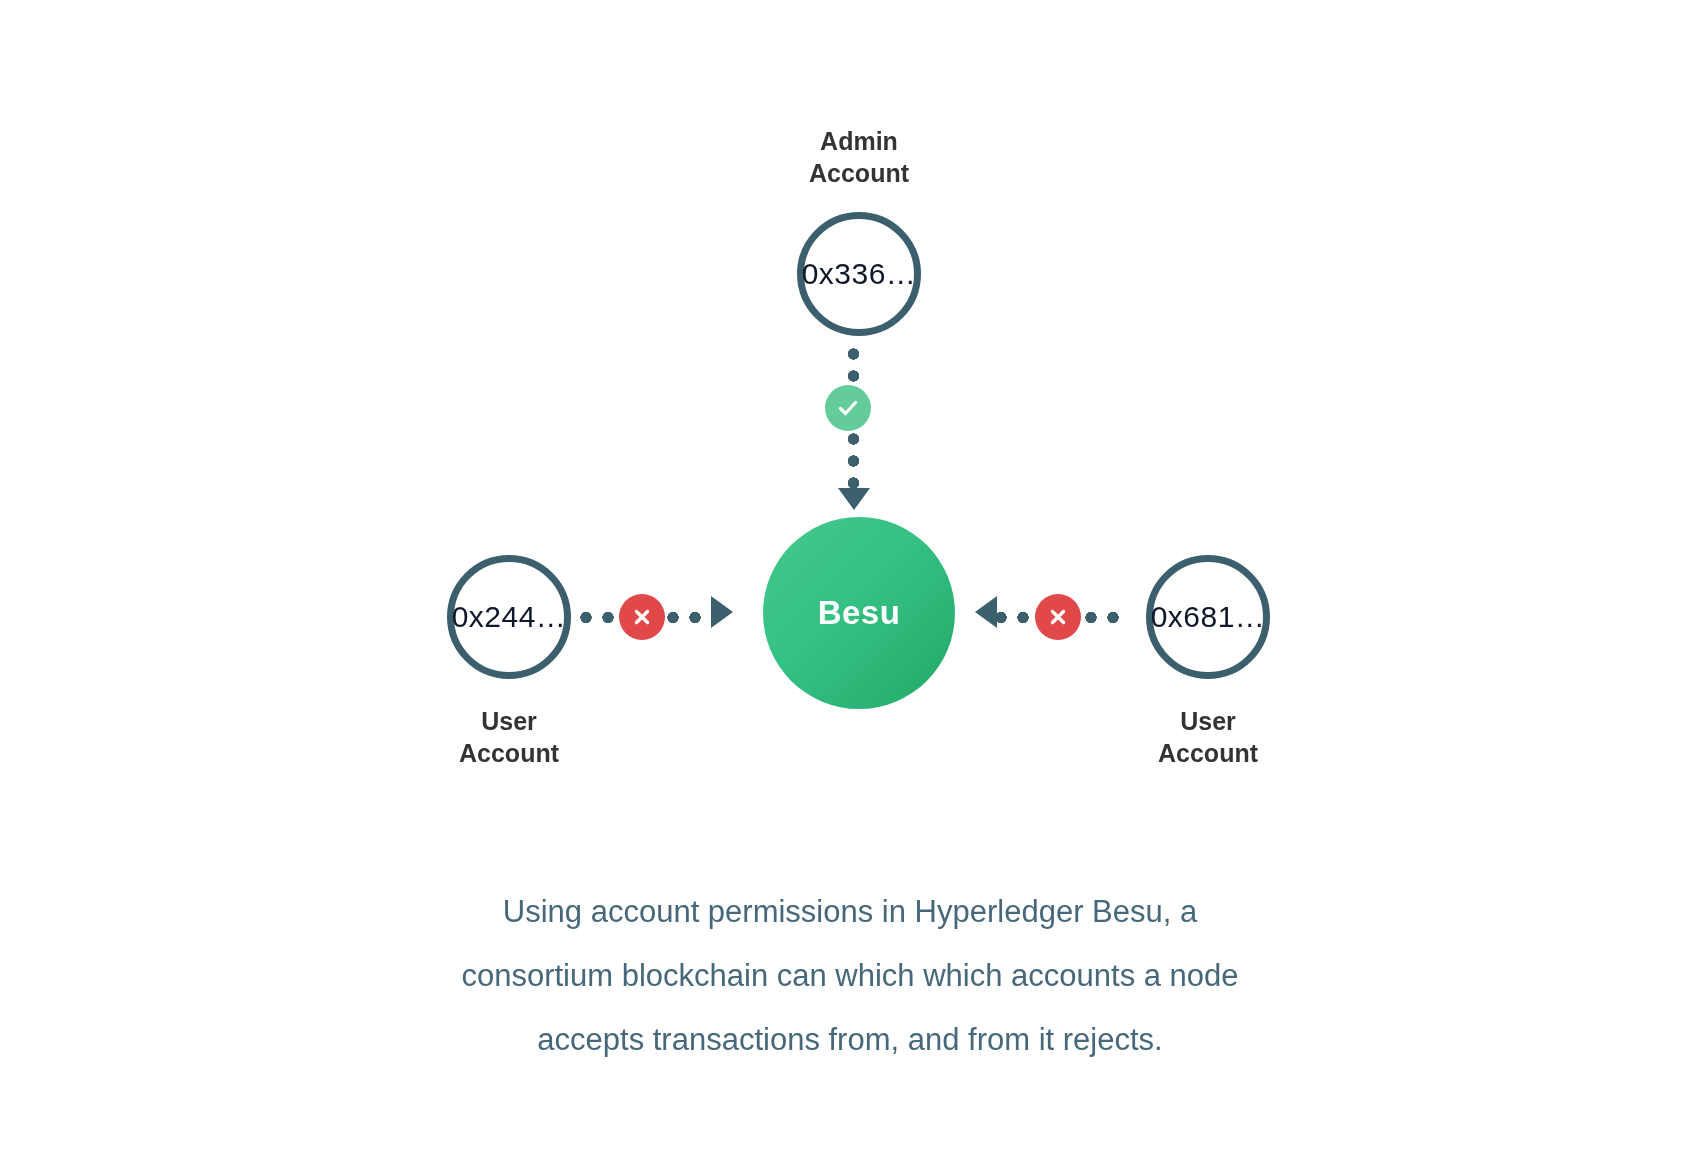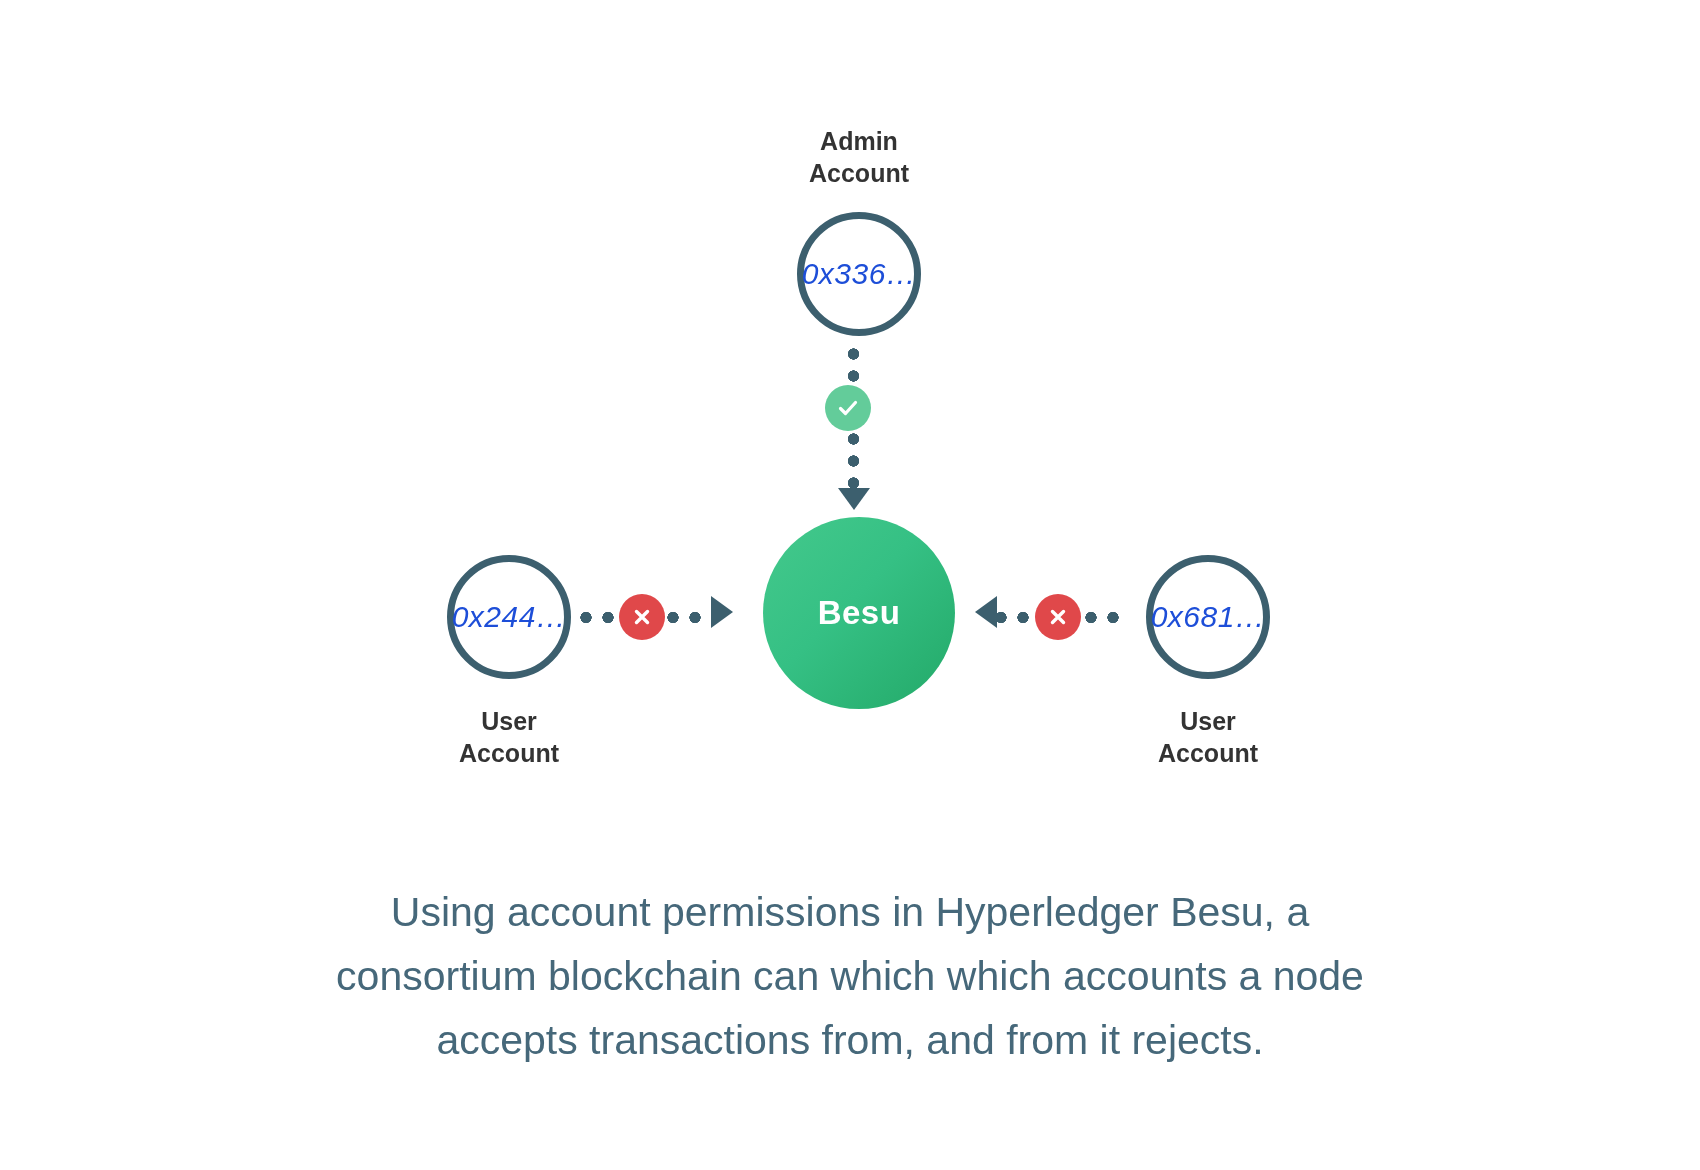--- a/index.html
+++ b/index.html
@@ -35,26 +35,25 @@
     position: absolute;
     border-radius: 50%;
     background: #ffffff;
     border: 7px solid #3C5F6E;
     box-sizing: border-box;
     display: flex;
     align-items: center;
     justify-content: center;
   }
   .acct-text {
-    color: #1d4ed8;
+    color: #0f172a;
     font-size: 30px;
     font-weight: 400;
     letter-spacing: 0.5px;
     white-space: nowrap;
-    font-style: italic;
   }
 
   #acct-admin {
     left: 797px;
     top: 212px;
     width: 124px;
     height: 124px;
   }
   #acct-user-left {
     left: 447px;
@@ -200,21 +199,21 @@
   }
 
   
   #caption {
     position: absolute;
     left: 0;
     top: 880px;
     width: 1700px;
     text-align: center;
     color: #46687A;
-    font-size: 41px;
+    font-size: 31px;
     line-height: 64px;
     font-weight: 400;
     padding: 0 230px;
     box-sizing: border-box;
   }
   #caption .cap-line { display: block; }
 </style>
 </head>
 <body>
 

